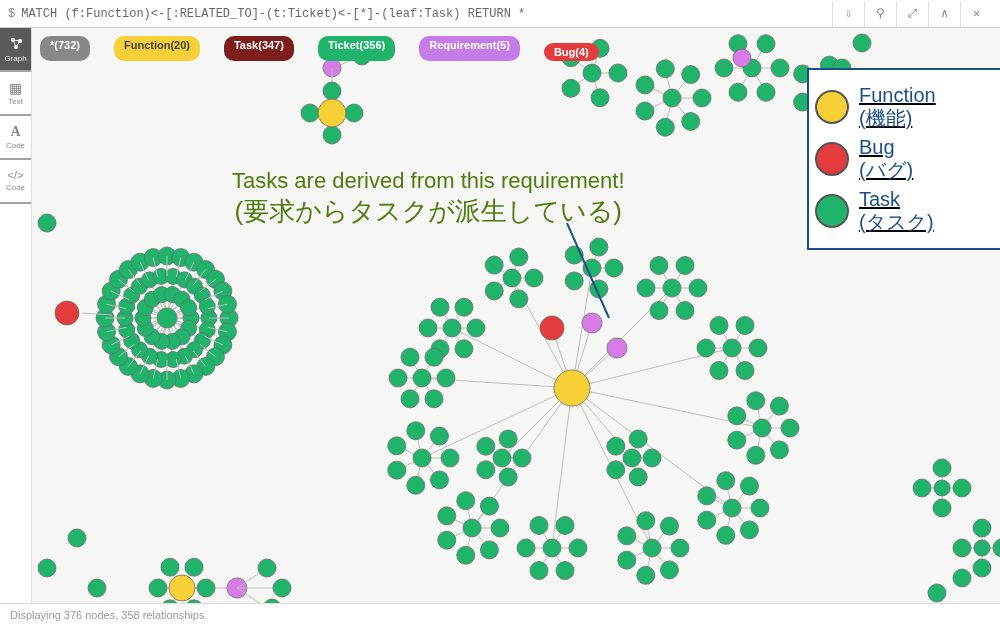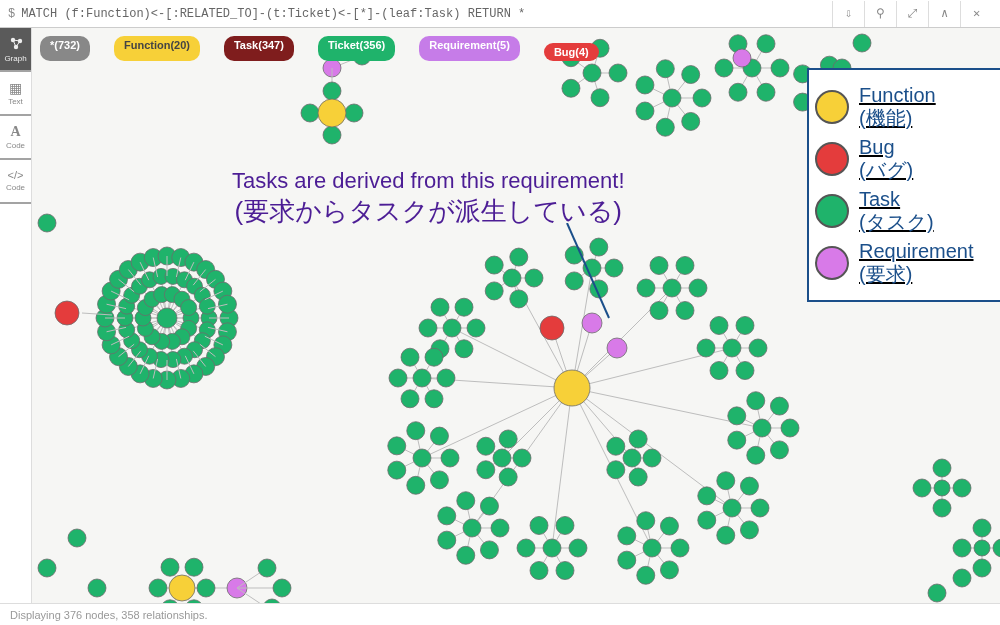--- a/index.html
+++ b/index.html
@@ -83,21 +83,21 @@
   .pill.red { background: #e43c3c; margin-top: 7px; }
   
   
   .graph-svg { position: absolute; top: 0; left: 0; width: 100%; height: 100%; }
   
   
   .annotation {
     position: absolute;
     top: 140px; left: 200px;
     text-align: center;
-    color: #4c1d95;
+    color: #4d7c0f;
     font-size: 22px;
     z-index: 6;
     pointer-events: none;
   }
   .annotation .line2 { font-size: 26px; }
   .anno-line {
     position: absolute;
     top: 195px; left: 525px;
     width: 60px; height: 100px;
     z-index: 5;
@@ -670,26 +670,20 @@
           <div class="legend-text">
             <span>Bug</span><br><span>(バグ)</span>
           </div>
         </div>
         <div class="legend-row">
           <div class="legend-dot lg"></div>
           <div class="legend-text">
             <span>Task</span><br><span>(タスク)</span>
           </div>
         </div>
-        <div class="legend-row">
-          <div class="legend-dot lp"></div>
-          <div class="legend-text">
-            <span>Requirement</span><br><span>(要求)</span>
-          </div>
-        </div>
       </div>
 
     </div>
   </div>
 
   <div class="status-bar">
     <span>Displaying 376 nodes, 358 relationships.</span>
   </div>
 
 </div>

